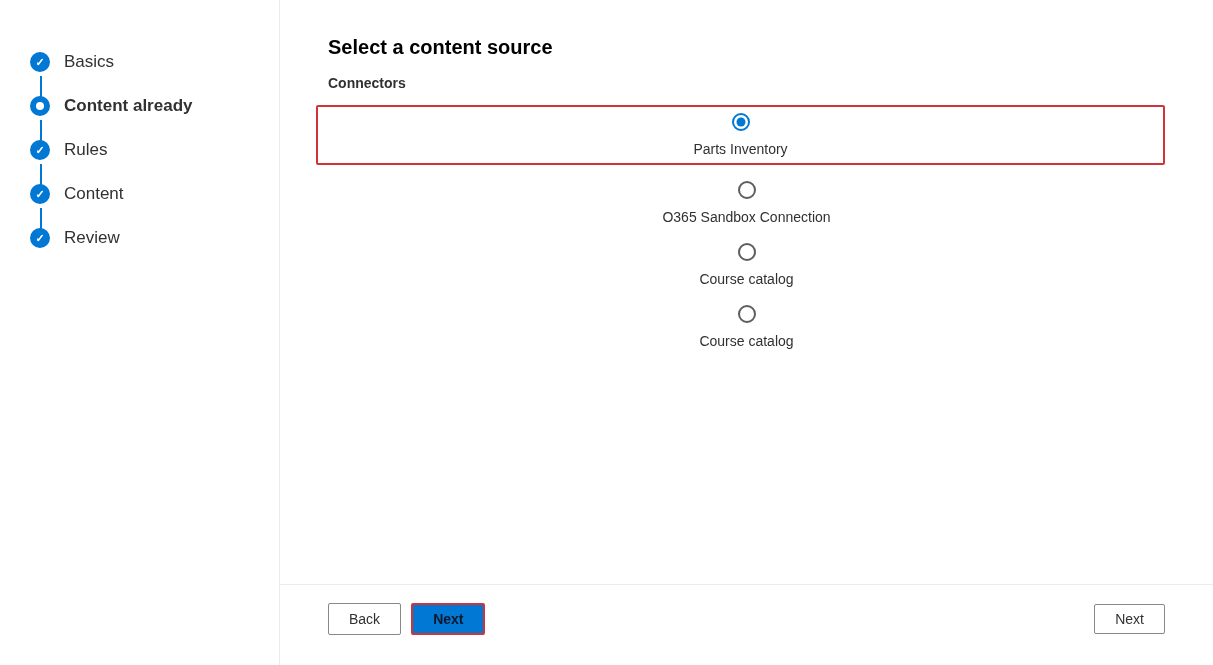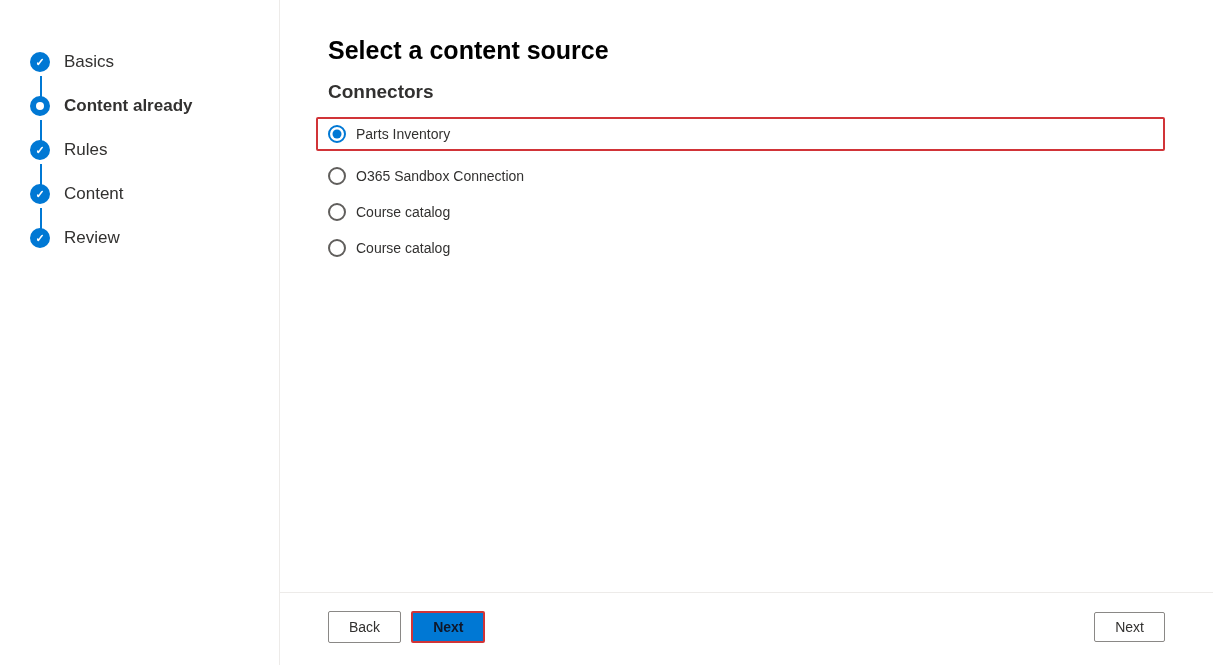--- a/index.html
+++ b/index.html
@@ -92,53 +92,54 @@
     
     .main {
       flex: 1;
       display: flex;
       flex-direction: column;
       padding: 36px 48px 0 48px;
       position: relative;
     }
 
     .page-title {
-      font-size: 25px;
+      font-size: 20px;
       font-weight: 700;
       color: #000;
       margin-bottom: 16px;
     }
 
     .page-description {
       font-size: 13.5px;
       color: #323130;
       max-width: 820px;
       margin-bottom: 28px;
       line-height: 1.5;
     }
 
     .connectors-label {
       font-weight: 700;
-      font-size: 19px;
+      font-size: 14px;
       margin-bottom: 14px;
     }
 
     .radio-group {
       display: flex;
       flex-direction: column;
       gap: 14px;
     }
 
     .radio-option {
       display: flex;
       align-items: center;
       gap: 10px;
       cursor: pointer;
       padding: 2px 0;
       position: relative;
+      flex-direction: column;
     }
 
     .radio-option.selected-option {
       border: 2px solid #d13438;
       padding: 6px 10px;
       border-radius: 2px;
       margin-left: -12px;
     }
 
     .radio-input {
@@ -174,21 +175,21 @@
     }
 
     .radio-label {
       font-size: 14px;
       color: #323130;
     }
 
     
     .footer {
       position: absolute;
-      bottom: 4px;
+      bottom: 12px;
       left: 0;
       right: 0;
       display: flex;
       align-items: center;
       justify-content: space-between;
       padding: 18px 48px;
       border-top: 1px solid #edebe9;
       background: #fff;
     }
 

